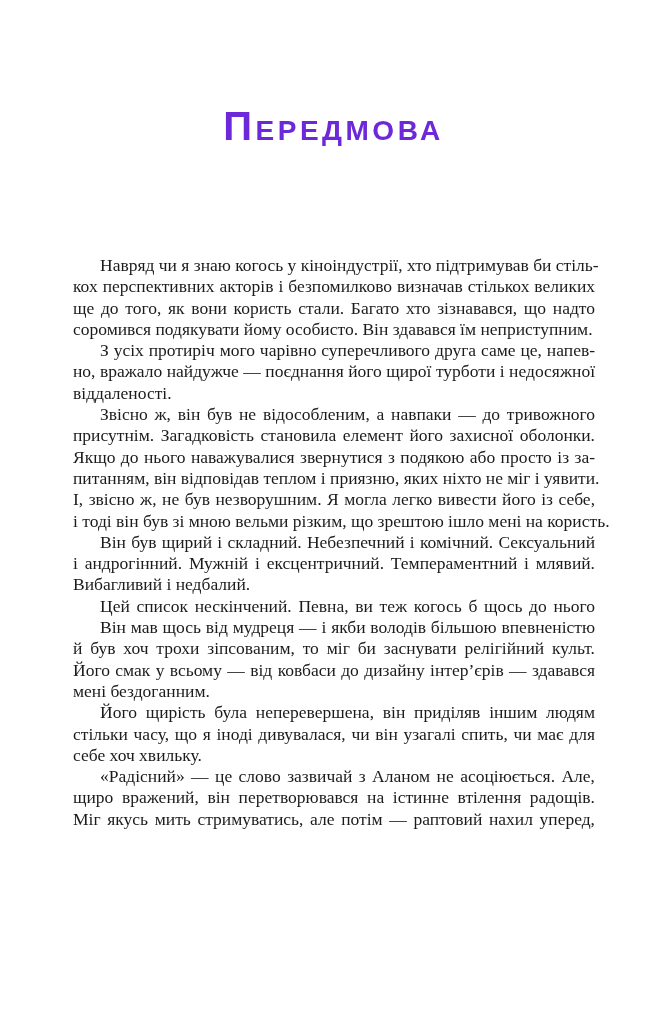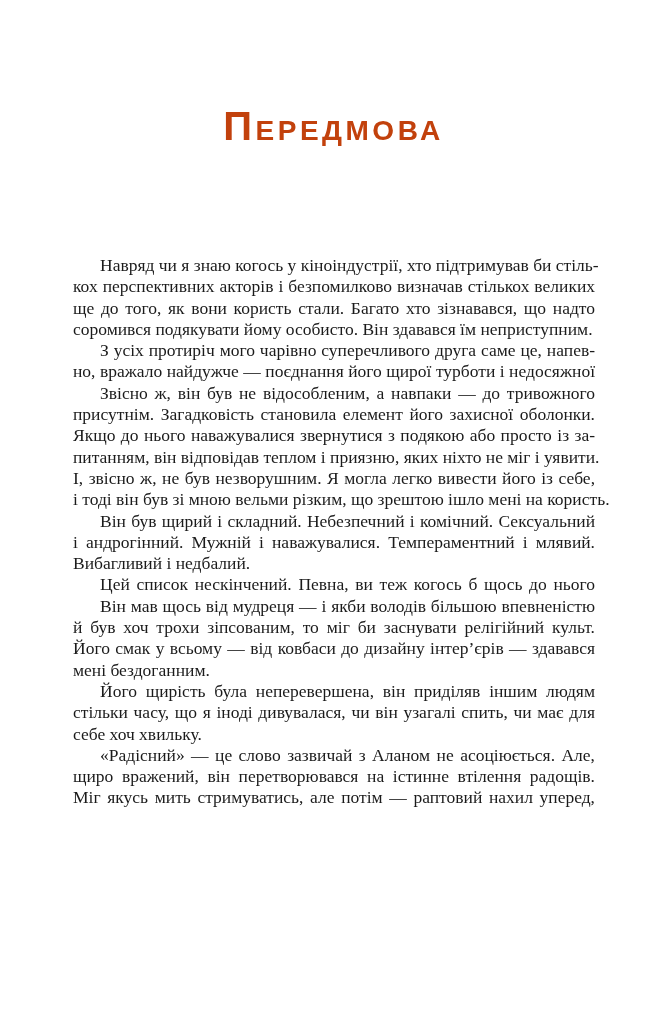--- a/index.html
+++ b/index.html
@@ -22,21 +22,21 @@
     left: 0;
     width: 667px;
     margin: 0;
     text-align: center;
     font-family: "Liberation Sans", sans-serif;
     font-weight: 700;
     font-size: 28px;
     line-height: 40px;
     letter-spacing: 3.5px;
     text-transform: uppercase;
-    color: #c2410c;
+    color: #6d28d9;
   }
   .chapter-title::first-letter {
     font-size: 40px;
     letter-spacing: 3.5px;
   }
   .body-text {
     position: absolute;
     top: 255px;
     left: 73px;
     width: 522px;
@@ -69,32 +69,33 @@
   <div class="body-text">
       <div class="para indent">
         <div class="line">Навряд чи я знаю когось у кіноіндустрії, хто підтримував би стіль-</div>
         <div class="line">кох перспективних акторів і безпомилково визначав стількох великих</div>
         <div class="line">ще до того, як вони користь стали. Багато хто зізнавався, що надто</div>
         <div class="line last">соромився подякувати йому особисто. Він здавався їм неприступним.</div>
       </div>
       <div class="para indent">
         <div class="line">З усіх протиріч мого чарівно суперечливого друга саме це, напев-</div>
         <div class="line">но, вражало найдужче — поєднання його щирої турботи і недосяжної</div>
+        <div class="line last">віддаленості.</div>
       </div>
       <div class="para indent">
         <div class="line">Звісно ж, він був не відособленим, а навпаки — до тривожного</div>
         <div class="line">присутнім. Загадковість становила елемент його захисної оболонки.</div>
         <div class="line">Якщо до нього наважувалися звернутися з подякою або просто із за-</div>
         <div class="line">питанням, він відповідав теплом і приязню, яких ніхто не міг і уявити.</div>
         <div class="line">І, звісно ж, не був незворушним. Я могла легко вивести його із себе,</div>
         <div class="line last">і тоді він був зі мною вельми різким, що зрештою ішло мені на користь.</div>
       </div>
       <div class="para indent">
         <div class="line">Він був щирий і складний. Небезпечний і комічний. Сексуальний</div>
-        <div class="line">і андрогінний. Мужній і наважувалися. Темпераментний і млявий.</div>
+        <div class="line">і андрогінний. Мужній і ексцентричний. Темпераментний і млявий.</div>
         <div class="line last">Вибагливий і недбалий.</div>
       </div>
       <div class="para indent">
         <div class="line">Цей список нескінчений. Певна, ви теж когось б щось до нього</div>
       </div>
       <div class="para indent">
         <div class="line">Він мав щось від мудреця — і якби володів більшою впевненістю</div>
         <div class="line">й був хоч трохи зіпсованим, то міг би заснувати релігійний культ.</div>
         <div class="line">Його смак у всьому — від ковбаси до дизайну інтер’єрів — здавався</div>
         <div class="line last">мені бездоганним.</div>

